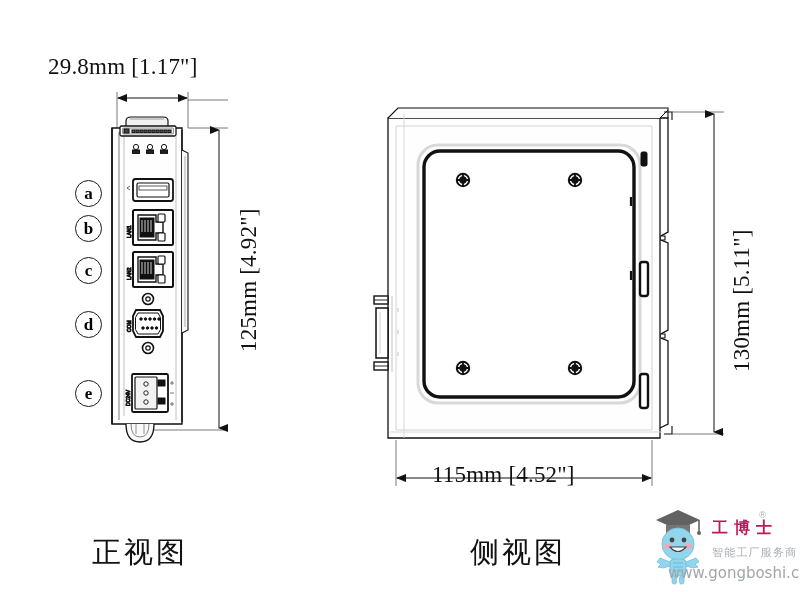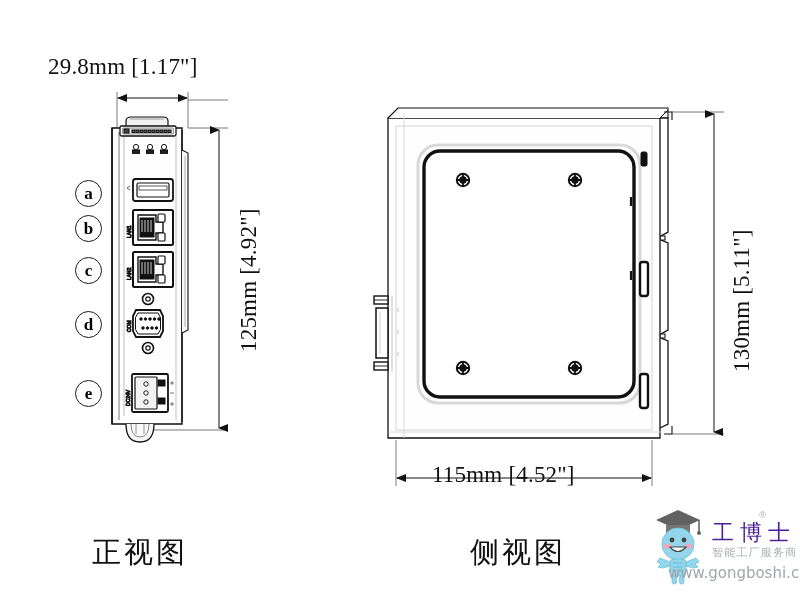--- a/index.html
+++ b/index.html
@@ -63,24 +63,24 @@
   
   #watermark {
     position: absolute;
     left: 650px; top: 508px;
     width: 148px; height: 80px;
   }
   .wm-zh {
     position: absolute;
     left: 62px; top: 10px;
     font-family: "DejaVu Sans", sans-serif;
-    font-size: 22px;
-    font-weight: normal;
+    font-size: 16px;
+    font-weight: bold;
     letter-spacing: 6px;
-    color: #4c1d95;
+    color: #be185d;
     white-space: nowrap;
   }
   .wm-tag {
     position: absolute;
     left: 62px; top: 37px;
     font-family: "DejaVu Sans", sans-serif;
     font-size: 11px;
     letter-spacing: 1.2px;
     color: #a8aeb4;
     white-space: nowrap;

